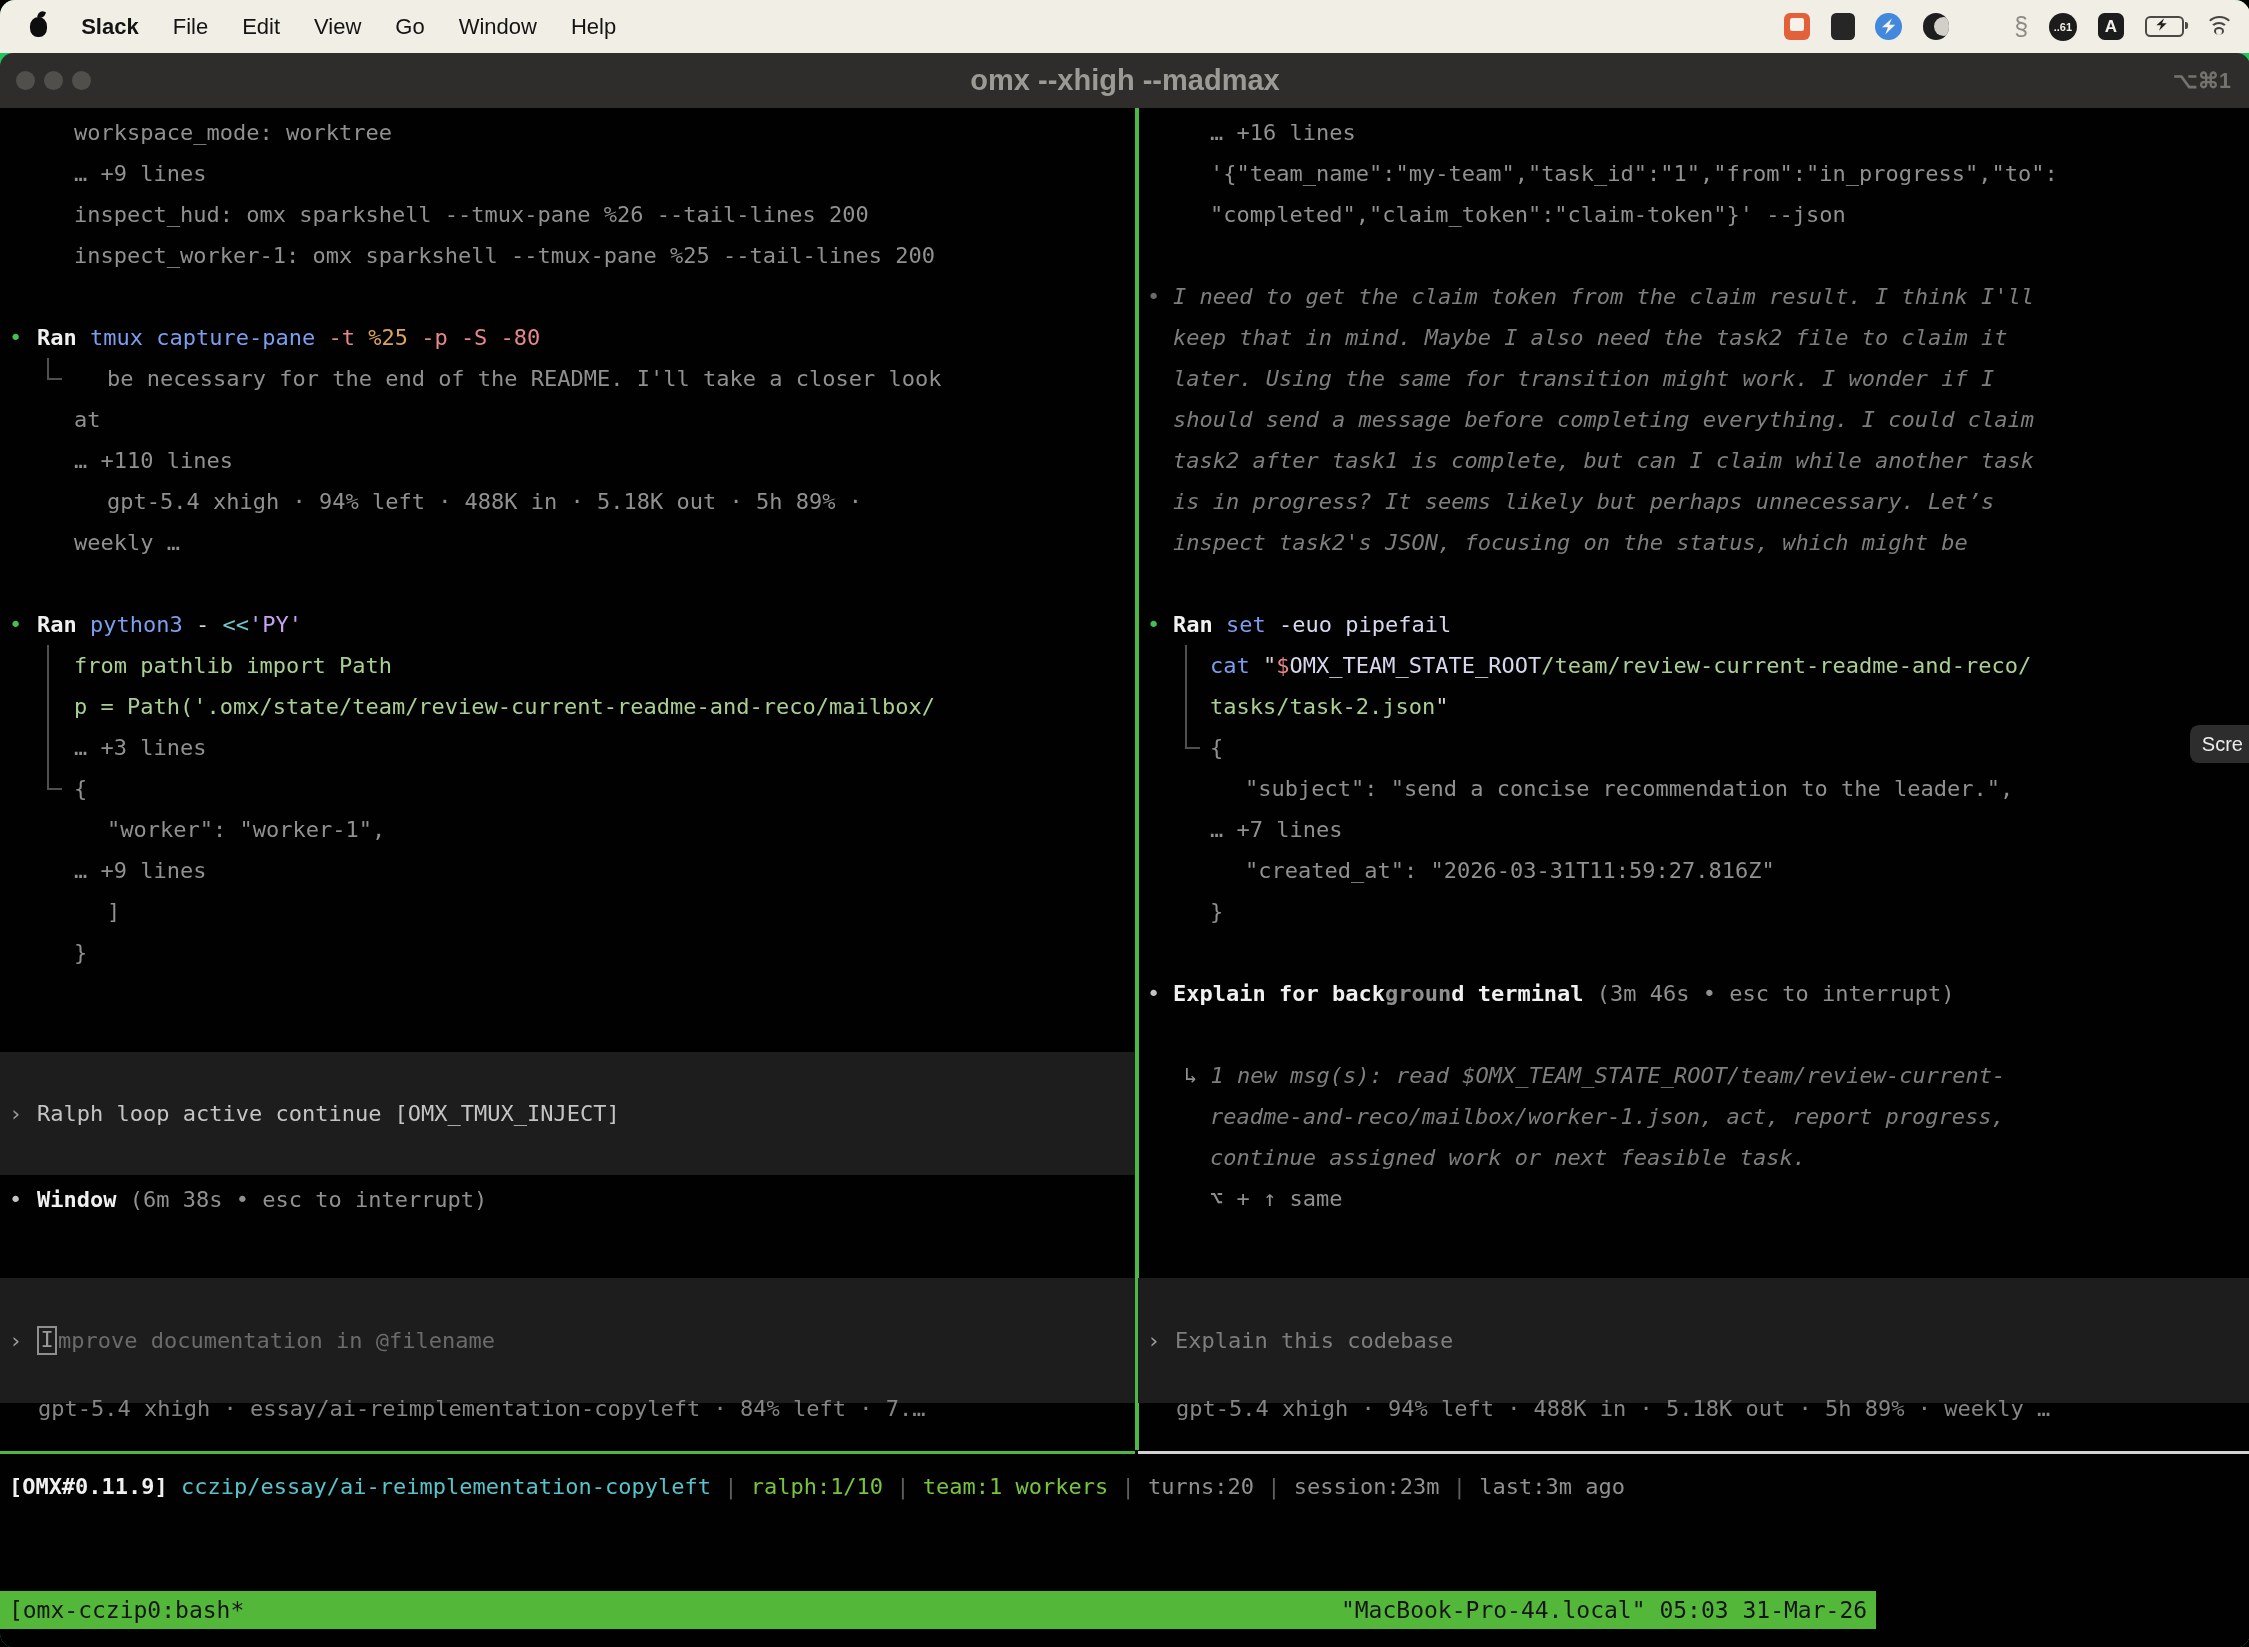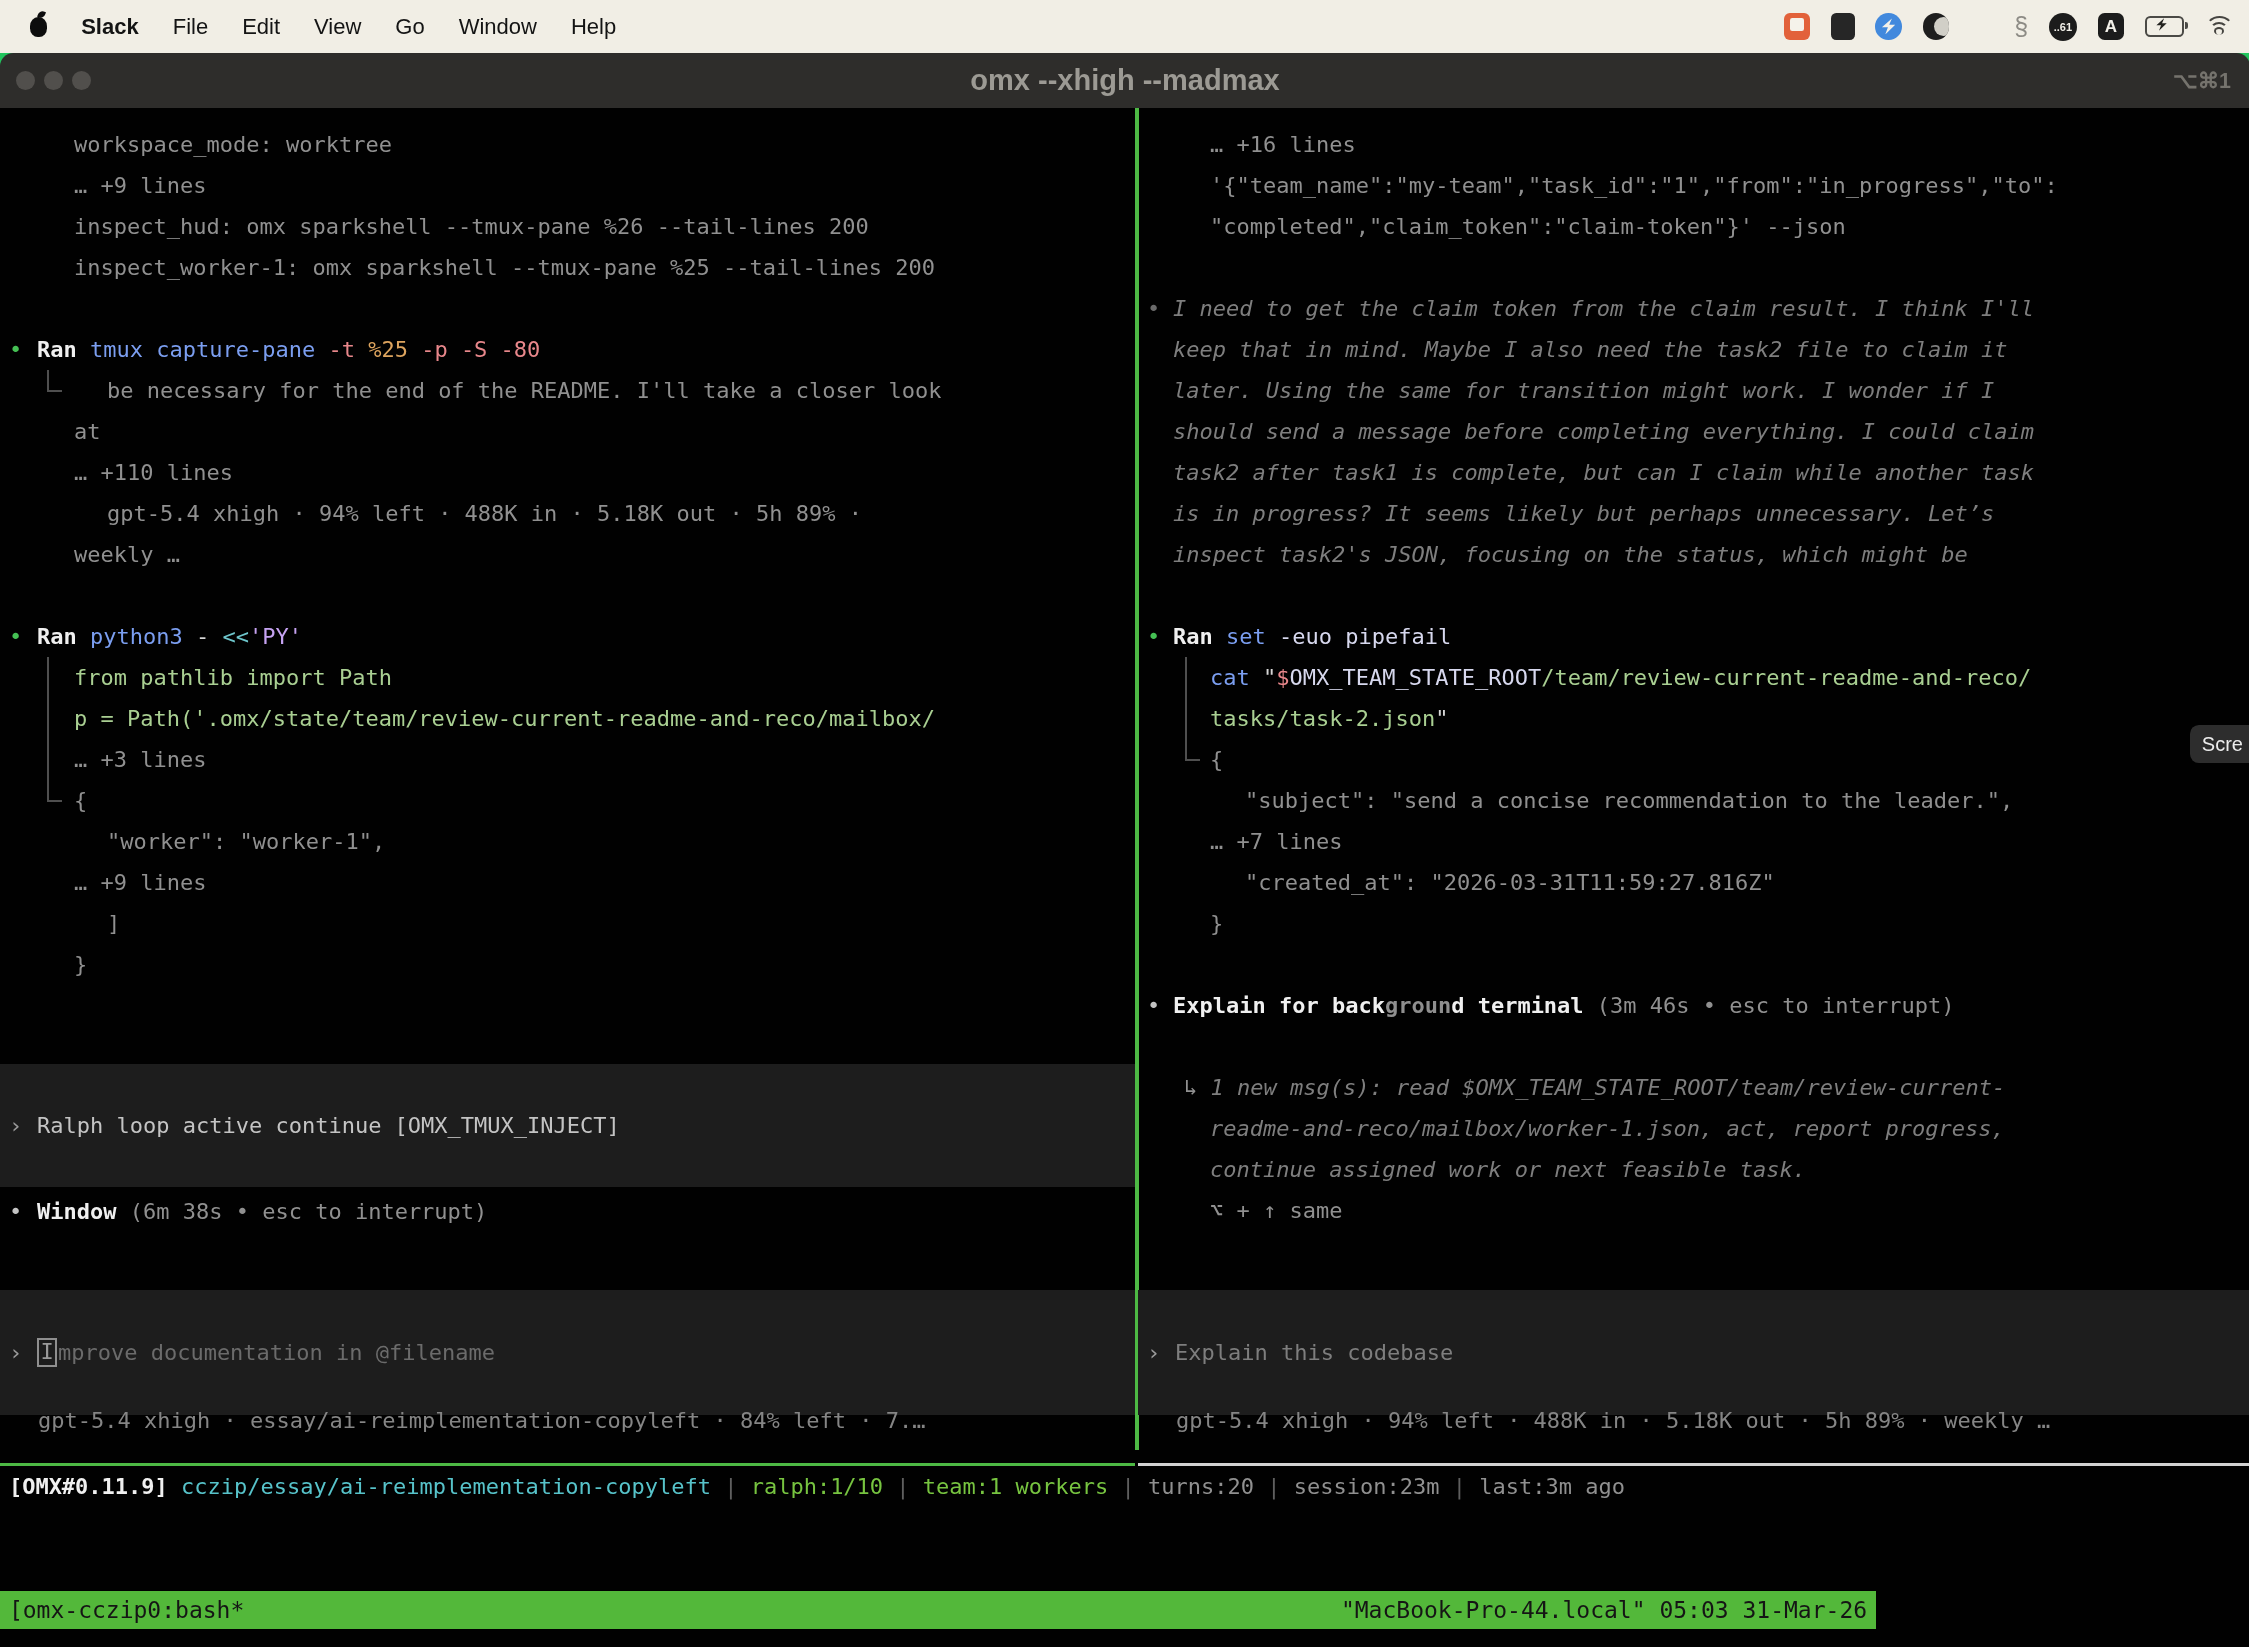--- a/index.html
+++ b/index.html
@@ -1,16 +1,16 @@
 <!DOCTYPE html>
 <html style="font-size:11.8px"><head>
 <meta charset="utf-8">
 <style>
   html,body{margin:0;padding:0;background:#000;}
-  .screen{position:relative;width:2250px;height:1648px;overflow:hidden;background:#22c55e;font-family:"DejaVu Sans Mono",monospace;}
+  .screen{position:relative;width:2250px;height:1648px;overflow:hidden;background:#22c55e;font-family:"DejaVu Sans Mono",monospace;border-radius:15px;}
 
   
   .menubar{position:absolute;left:0;top:0;width:2250px;height:53px;background:#f1eee5;display:flex;align-items:center;justify-content:space-between;font-family:"Liberation Sans",sans-serif;color:#141414;}
   .menu-left{display:flex;align-items:center;gap:34px;padding-left:29.5px;}
   .menu-left .mi{font-size:22px;}
   .menu-left .app{font-weight:700;}
   .apple{width:17.7px;height:20px;background:#0d0d0d;border-radius:46% 46% 44% 44%;position:relative;}
   .apple .leaf{position:absolute;top:-5.9px;left:8.9px;width:6.6px;height:7.4px;background:#0d0d0d;border-radius:70% 0 70% 0;transform:rotate(18deg);}
   .menu-right{display:flex;align-items:center;gap:20.7px;padding-right:16px;}
   .ic{display:flex;align-items:center;justify-content:center;}
@@ -38,21 +38,21 @@
 
   
   .titlebar{position:absolute;left:0;top:53px;width:2250px;height:55px;background:#2e2d2b;border-radius:13.3px 13.3px 0 0;display:flex;align-items:center;font-family:"Liberation Sans",sans-serif;}
   .dots{display:flex;gap:8.9px;padding-left:16px;}
   .dot{width:19px;height:19px;border-radius:50%;background:#514f4c;}
   .wtitle{position:absolute;left:0;right:0;text-align:center;color:#9c9a94;font-size:29px;font-weight:700;}
   .wshort{position:absolute;right:19px;color:#75736d;font-size:21.4px;font-weight:700;}
 
   
   .term{position:absolute;left:0;top:108px;width:2250px;height:1540px;background:#010101;font-size:22px;color:#909090;}
-  .pane{position:absolute;top:16px;height:1339px;overflow:hidden;}
+  .pane{position:absolute;top:4px;height:1339px;overflow:hidden;}
   .pane.left{left:0;width:1135px;border-bottom:3px solid #4db944;}
   .pane.right{left:1138px;width:1112px;border-bottom:3px solid #d2d2d2;}
   .divider{position:absolute;left:1135px;top:0;width:3.7px;height:1342px;background:#4db944;}
 
   .tl{position:relative;height:41px;line-height:41px;white-space:pre;}
   .tl .segw{position:absolute;top:0;}
   .bullet{position:absolute;left:8.9px;}
   .bullet.g{color:#45c054;}
   .bullet.d{color:#6a6a6a;}
   .bullet.w{color:#c4c4c4;}

